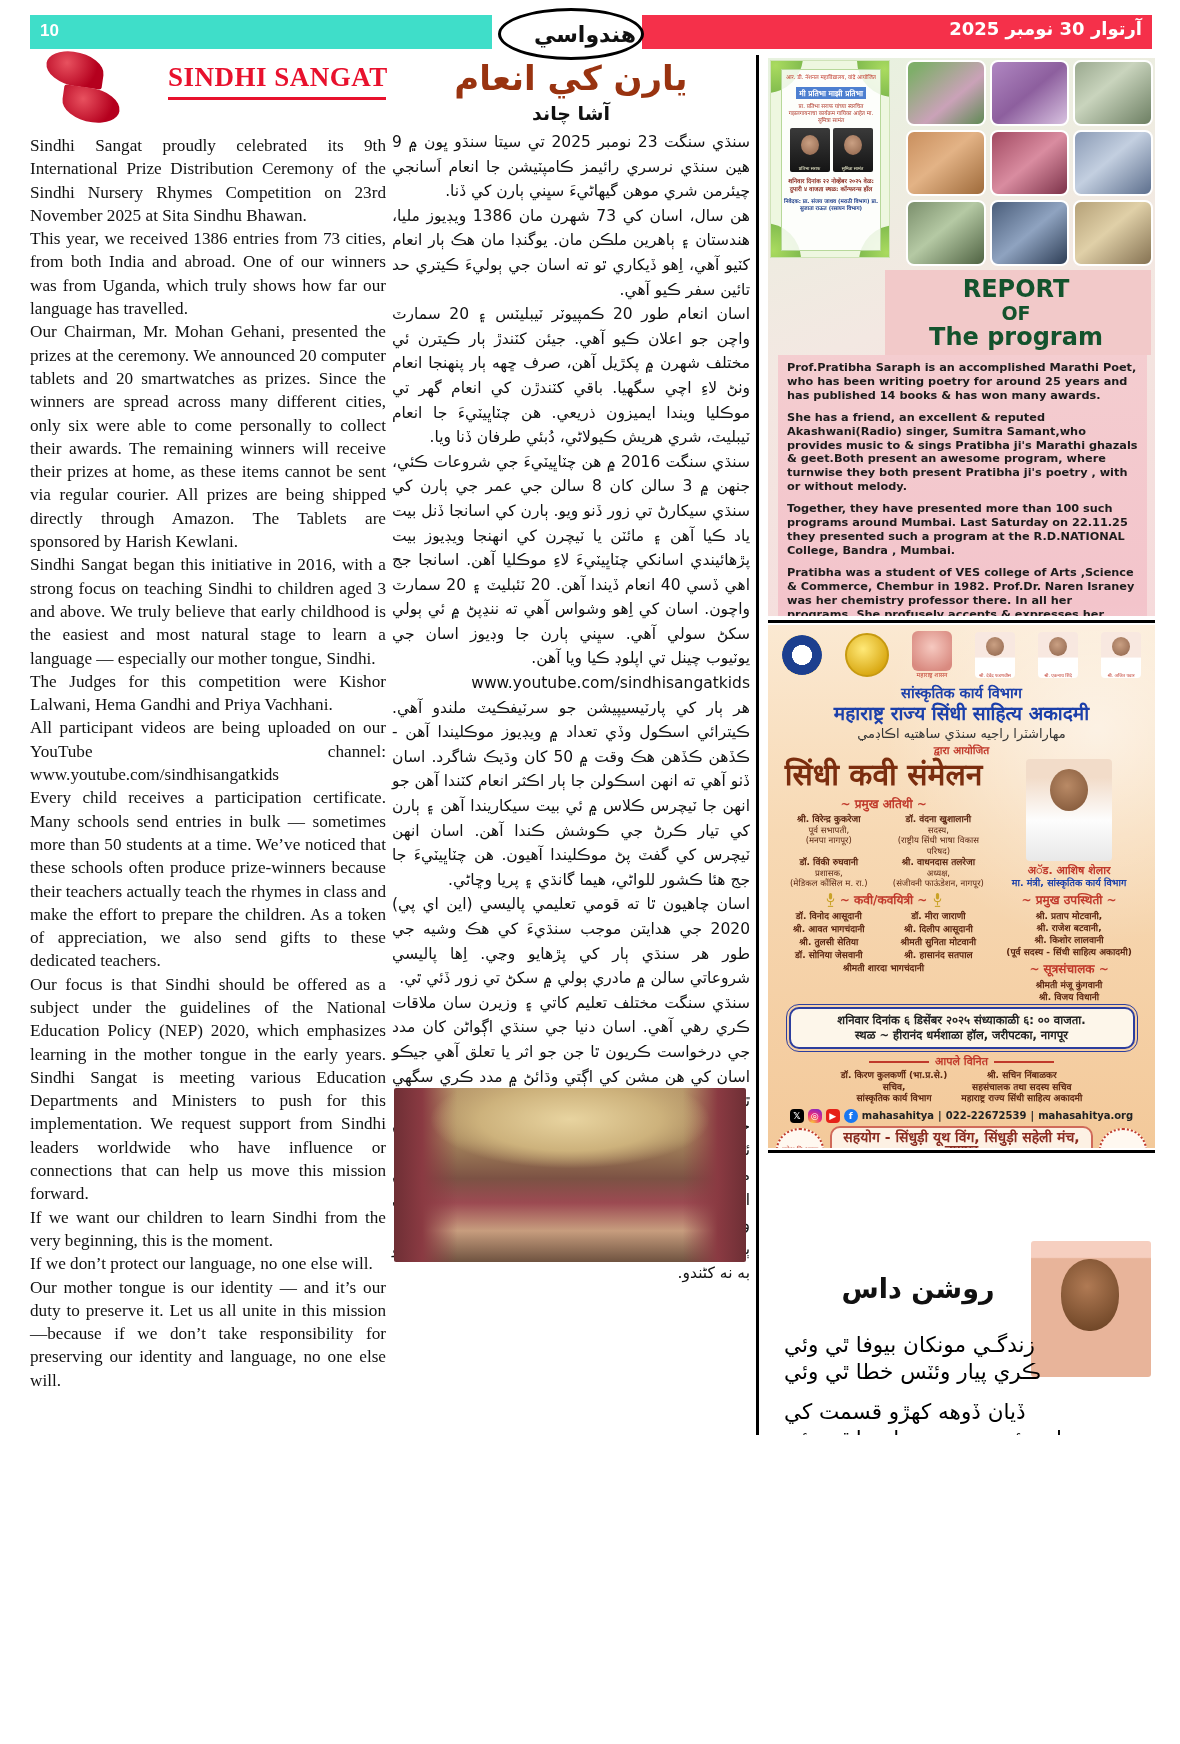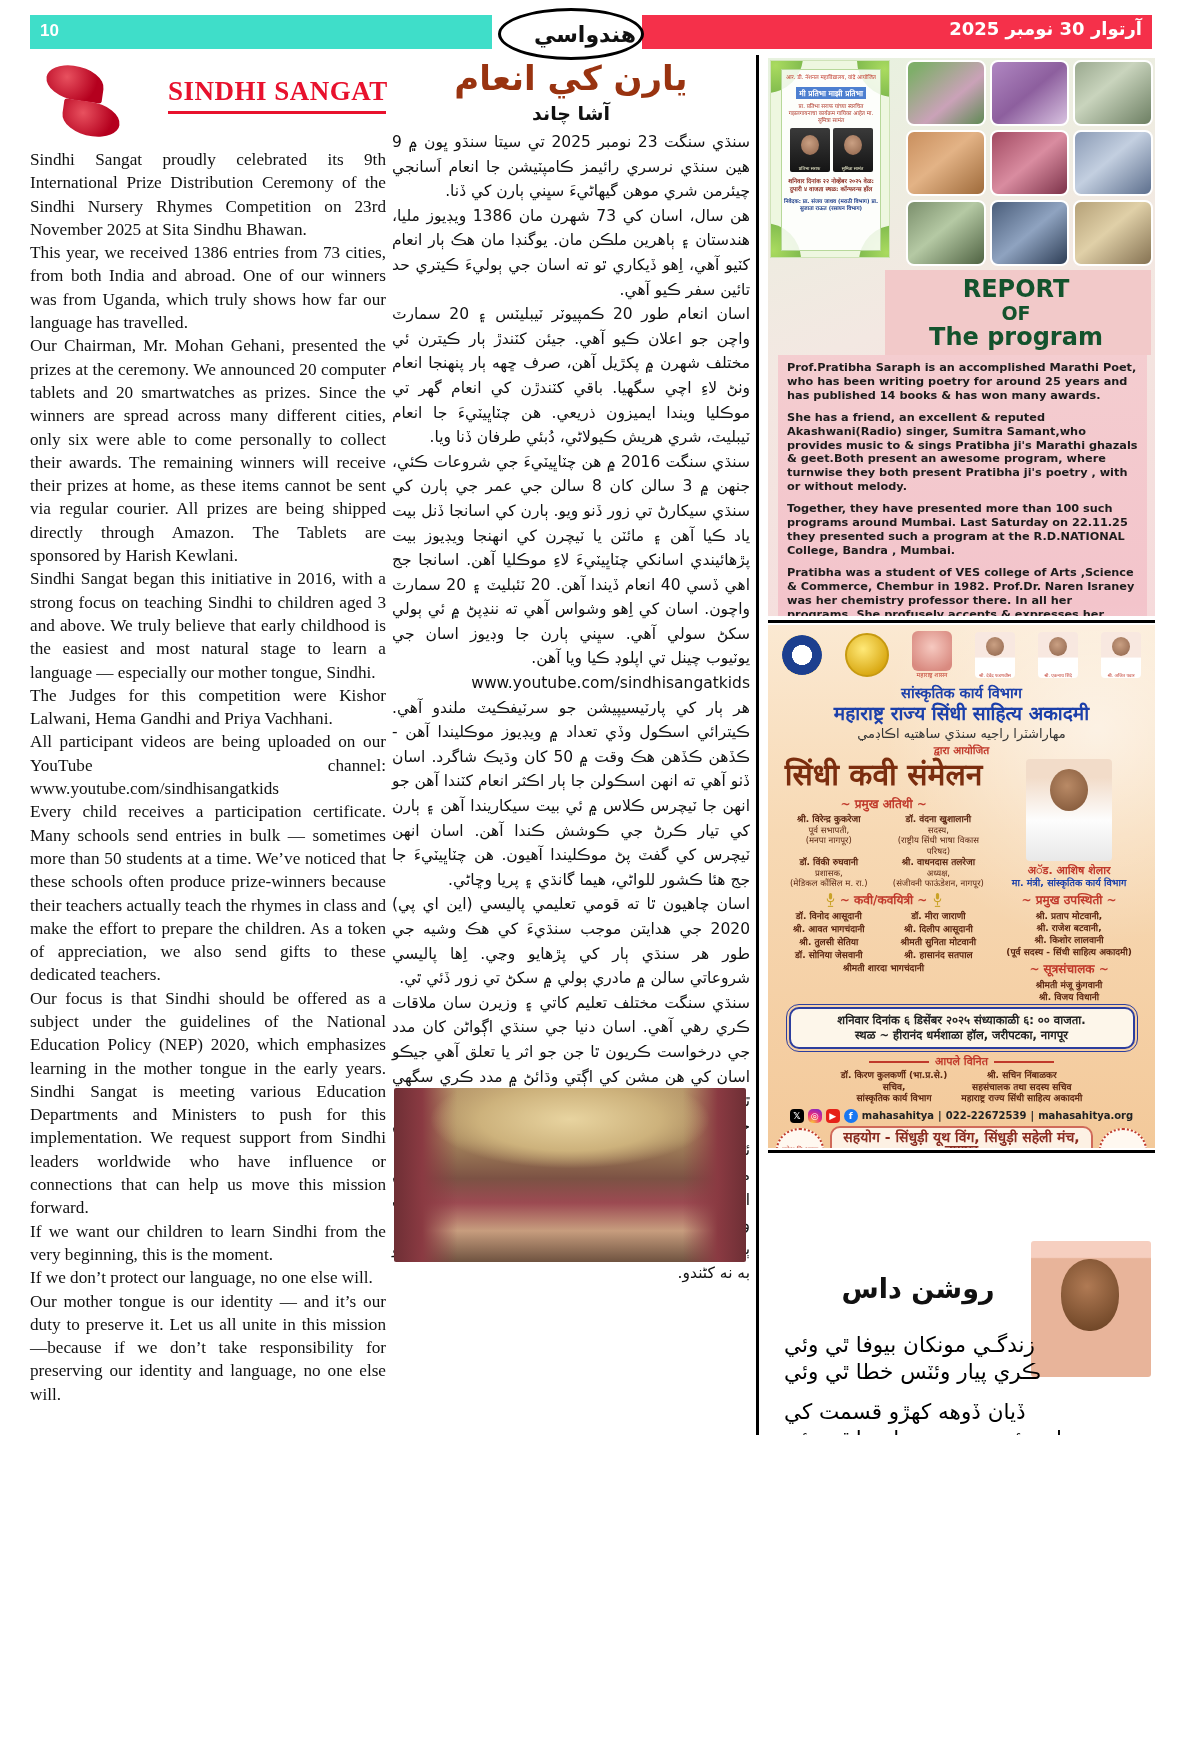--- a/index.html
+++ b/index.html
@@ -12,21 +12,21 @@
   .page-num{position:absolute;left:10px;top:6px;color:#fff;font-family:"Liberation Sans",sans-serif;
             font-weight:bold;font-size:17px;}
   .hbar-right{left:642px;width:510px;background:#f5304a;}
   .date-line{position:absolute;right:10px;top:3px;color:#fff;font-family:"DejaVu Sans",sans-serif;
              font-weight:bold;font-size:18px;direction:rtl;unicode-bidi:isolate;}
   .masthead{position:absolute;left:498px;top:8px;width:140px;height:46px;border:3px solid #000;
             border-radius:50%;background:#fff;display:flex;align-items:center;justify-content:center;z-index:5;}
   .masthead span{font-family:"DejaVu Sans",sans-serif;font-weight:bold;font-size:22px;direction:rtl;margin-left:28px;}
 
   
-  .col-left{position:absolute;left:30px;top:56px;width:356px;}
+  .col-left{position:absolute;left:30px;top:42px;width:356px;}
   .col-mid{position:absolute;left:392px;top:56px;width:358px;height:1530px;}
   .vdivider{position:absolute;left:756px;top:55px;width:3px;height:1527px;background:#000;}
   .col-right{position:absolute;left:768px;top:58px;width:387px;height:1637px;}
 
   
   .logo-row{position:relative;height:92px;}
   .ss-logo{position:absolute;left:8px;top:2px;width:92px;height:88px;}
   .blob{position:absolute;width:58px;height:34px;background:radial-gradient(circle at 35% 35%,#e8515f,#b5001e 70%);}
   .blob.t{left:8px;top:8px;border-radius:70% 90% 10% 90%;transform:rotate(8deg);}
   .blob.b{left:24px;top:44px;border-radius:10% 90% 70% 90%;transform:rotate(8deg);}

